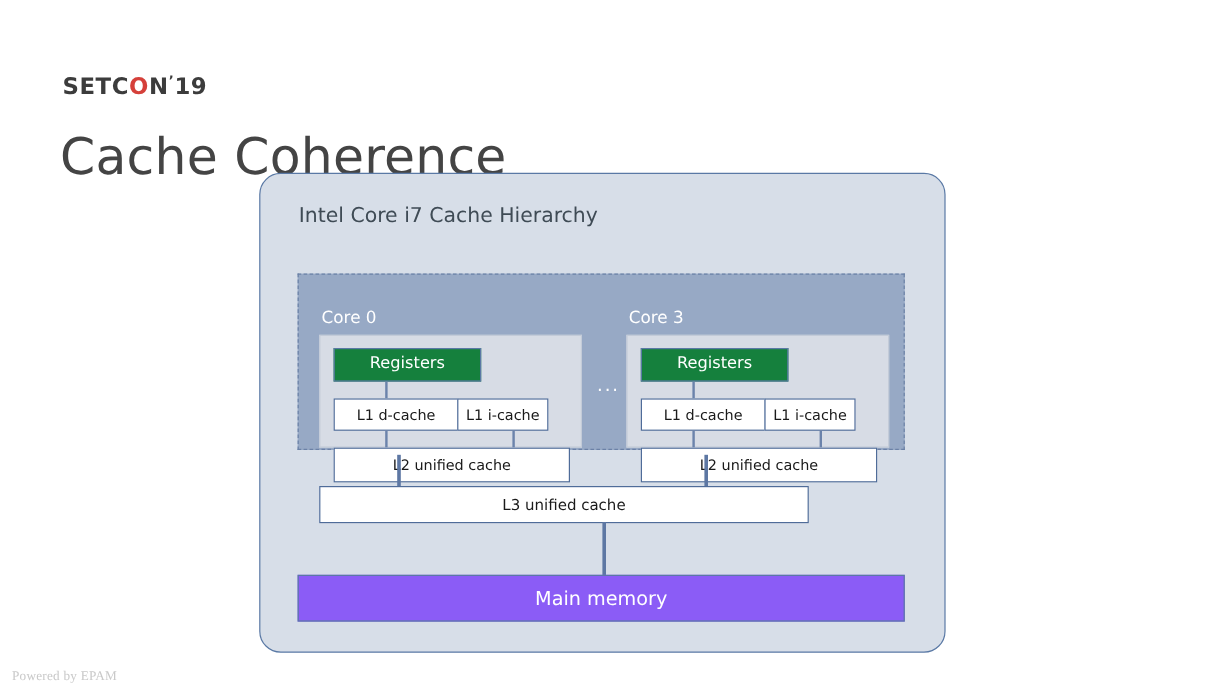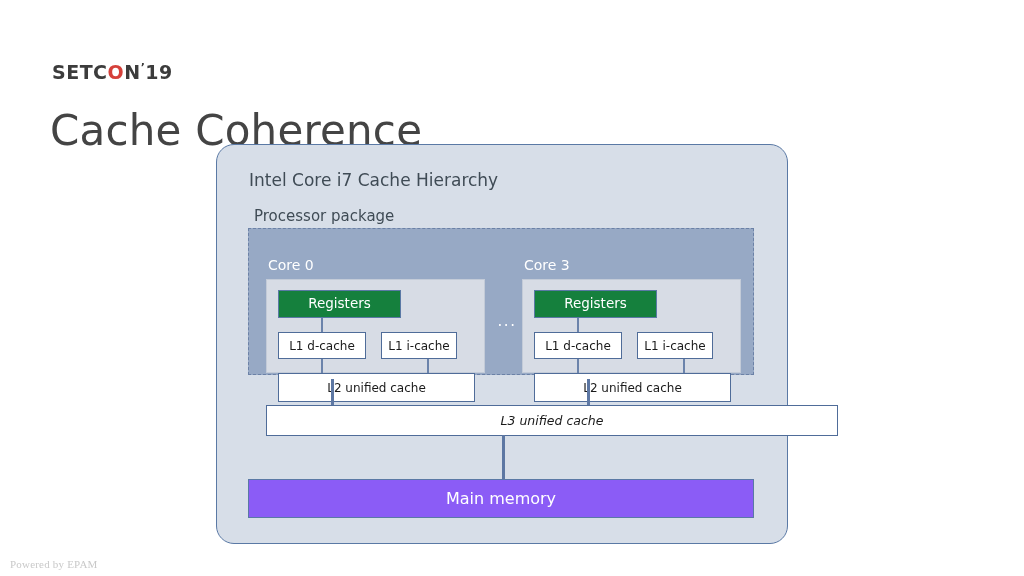--- a/index.html
+++ b/index.html
@@ -159,21 +159,21 @@
     height: 28px;
   }
   .box-white {
     background: #ffffff;
     border: 1.2px solid #4f6c99;
     color: #1a1a1a;
   }
   .box-l1d {
     left: 11px;
     top: 52px;
-    width: 88px;
+    width: 104px;
     height: 27px;
   }
   .box-l1i {
     left: 114px;
     top: 52px;
     width: 76px;
     height: 27px;
   }
   .box-l2 {
     left: 11px;
@@ -208,32 +208,31 @@
     color: #ffffff;
     line-height: 1;
     white-space: nowrap;
   }
 
   
   .box-l3 {
     position: absolute;
     left: 17px;
     top: 176px;
-    width: 572px;
+    width: 408px;
     height: 31px;
     background: #ffffff;
     border: 1.2px solid #4f6c99;
     box-sizing: border-box;
     display: flex;
     align-items: center;
     justify-content: center;
     font-size: 12.5px;
     color: #1a1a1a;
     white-space: nowrap;
-    font-style: italic;
   }
 
   
   .v-l3-mem {
     position: absolute;
     left: 285px;
     top: 290px;
     width: 2.5px;
     height: 45px;
     background: #5d77a3;
@@ -260,21 +259,20 @@
 </head>
 <body>
 
 <div class="logo"><span>SETC</span><span class="o-red">O</span><span>N</span><span class="apos">’</span><span>19</span></div>
 
 <h1 class="slide-title">Cache Coherence</h1>
 
 <div class="diagram-card">
 
   <div class="diagram-title">Intel Core i7 Cache Hierarchy</div>
-  <div class="package-label">Processor package</div>
 
   <div class="processor-package">
 
     <div class="core core-0">
       <div class="core-label">Core 0</div>
       <div class="core-inner">
         <div class="box box-registers">Registers</div>
         <div class="conn v-reg-l1d"></div>
         <div class="box box-white box-l1d">L1 d-cache</div>
         <div class="box box-white box-l1i">L1 i-cache</div>

